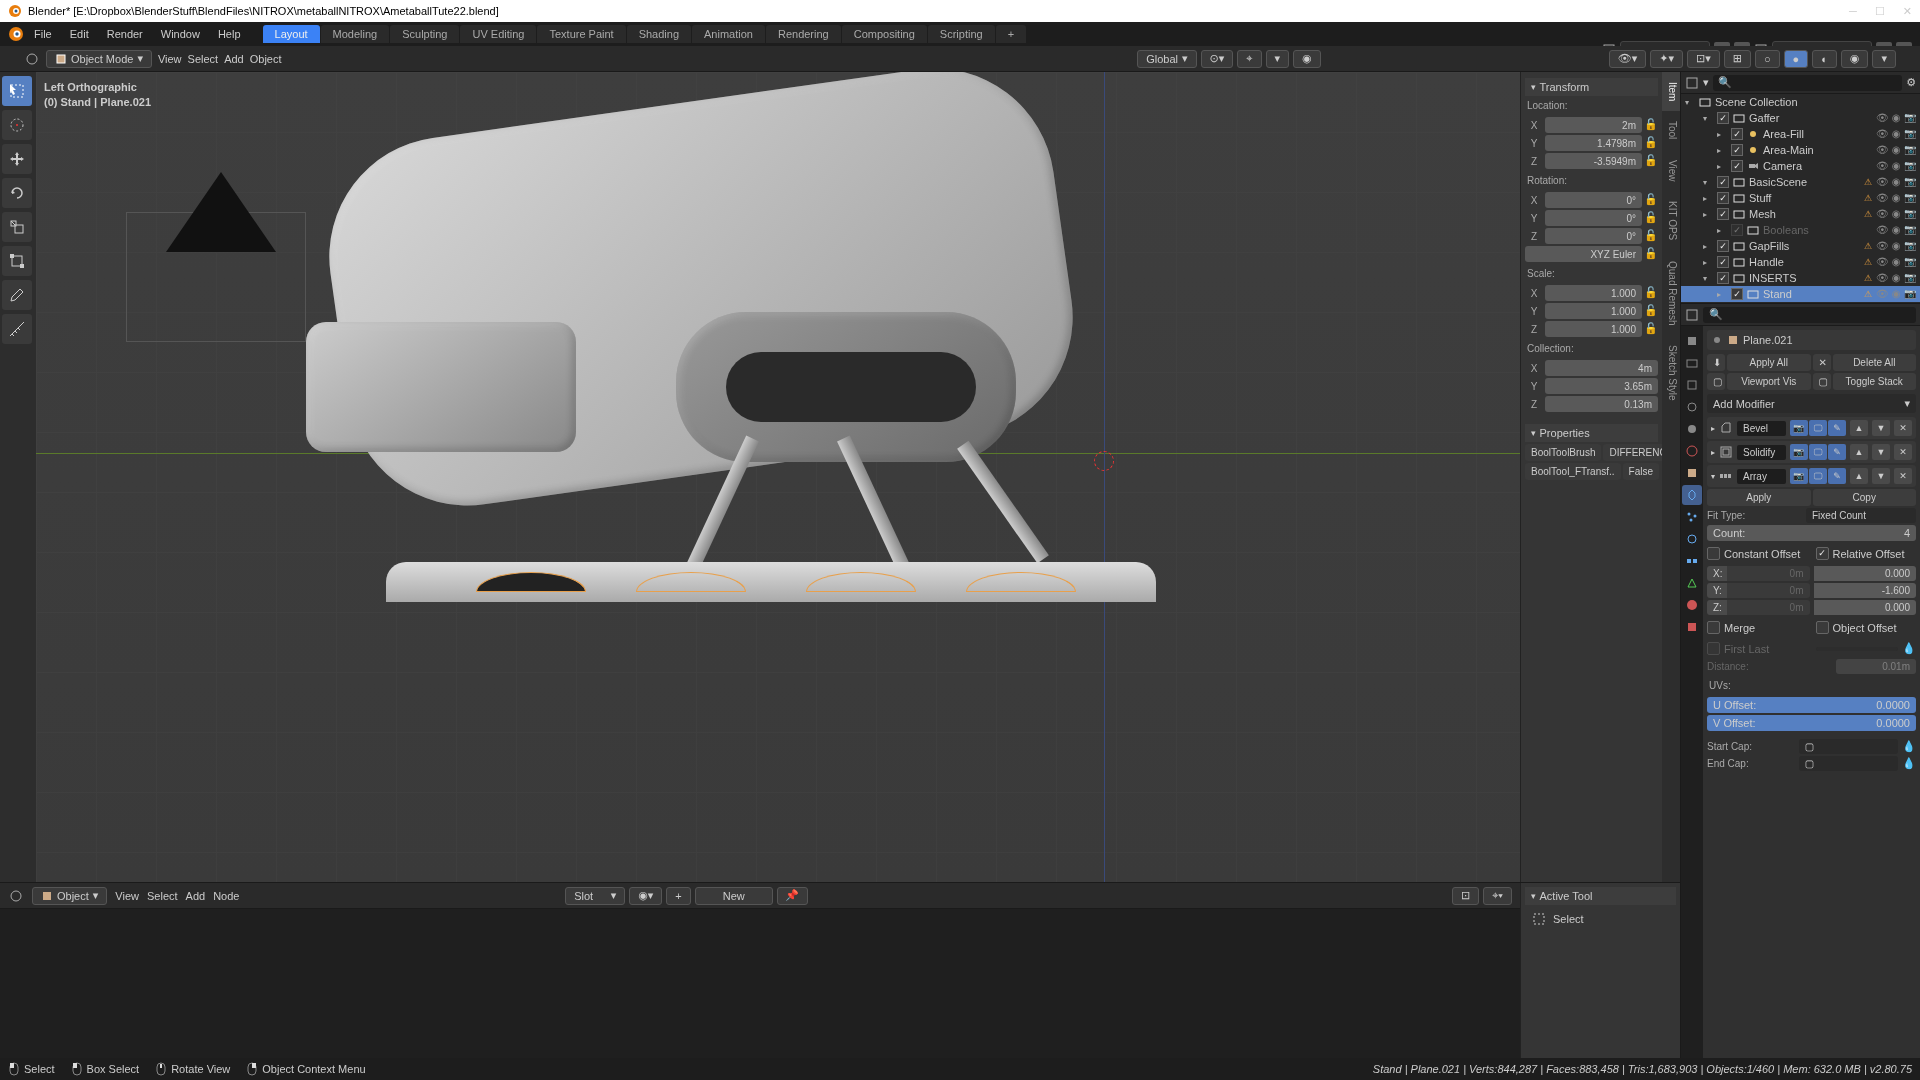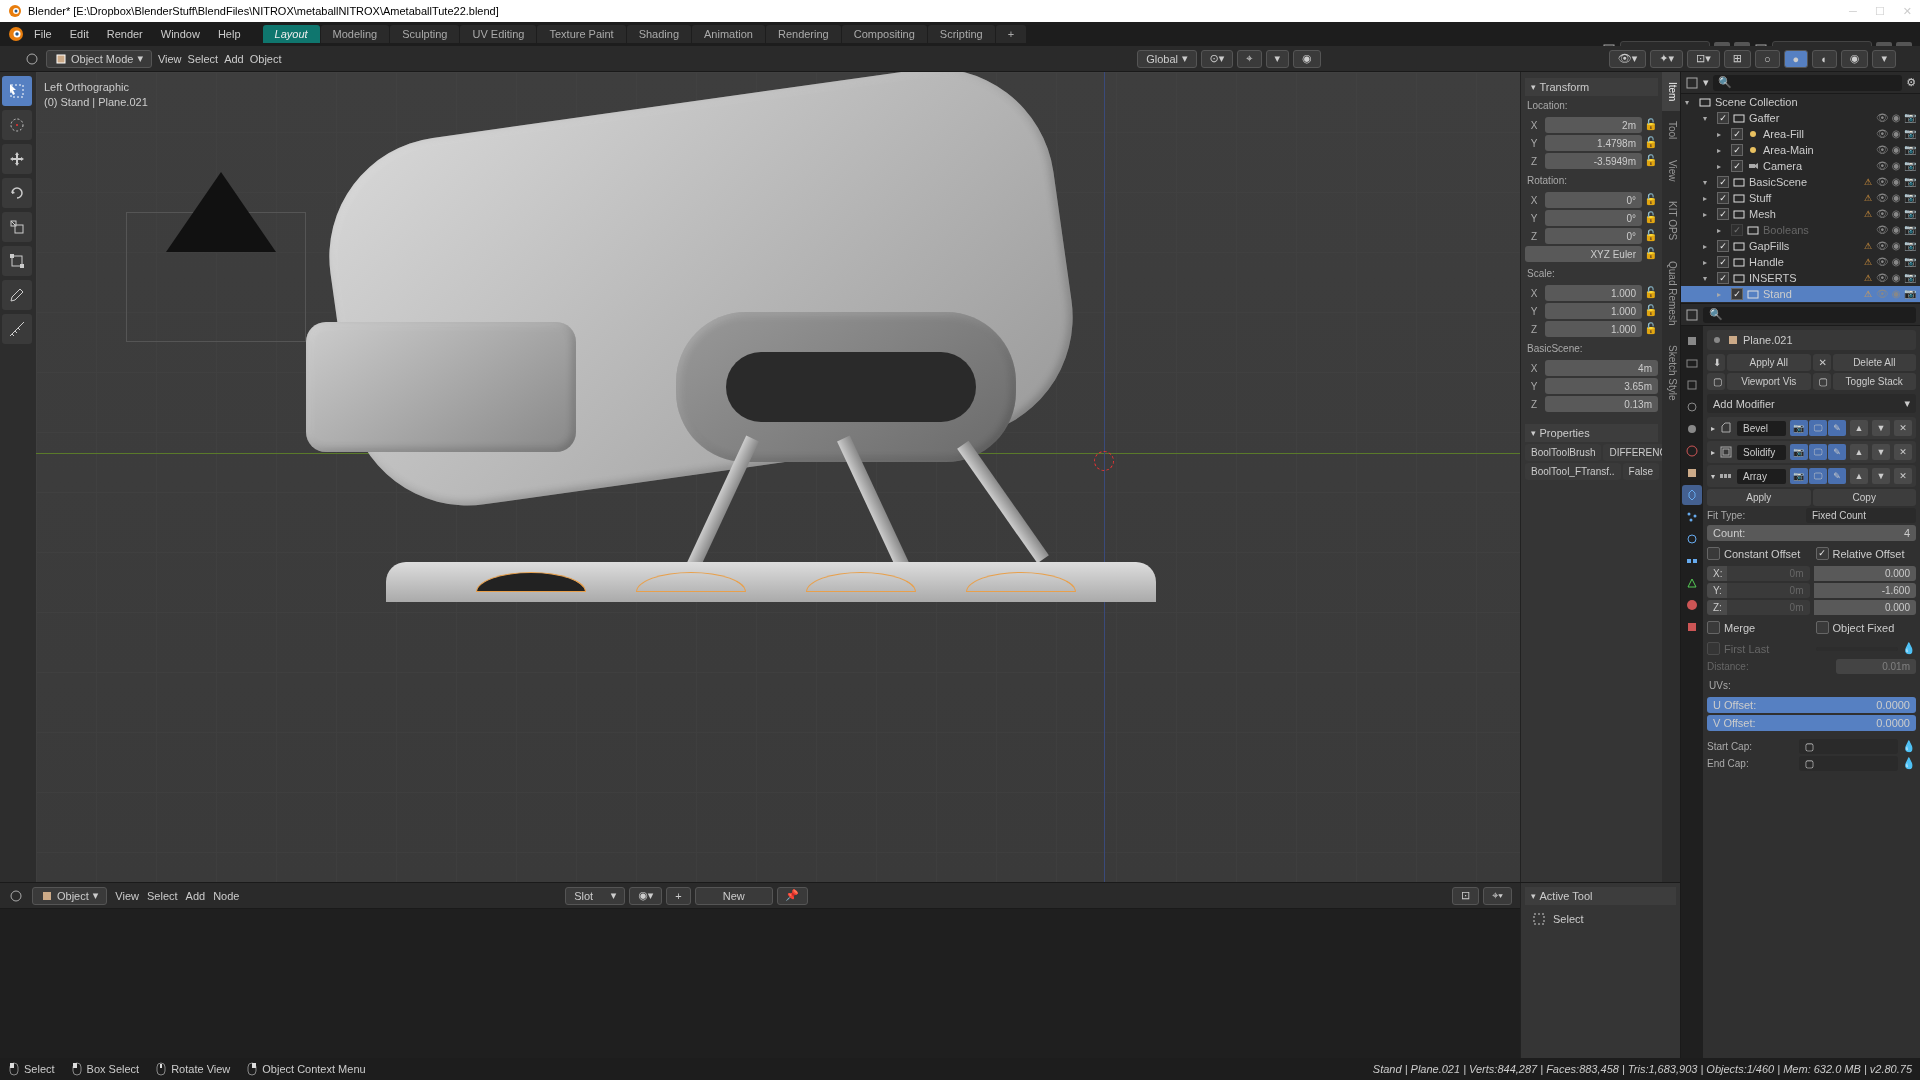--- a/index.html
+++ b/index.html
@@ -5,37 +5,37 @@
 * { margin: 0; padding: 0; box-sizing: border-box; font-family: -apple-system, 'Segoe UI', sans-serif; font-size: 11px; color: #ccc; user-select: none; }
 body { background: #393939; width: 1920px; height: 1080px; overflow: hidden; display: flex; flex-direction: column; }
 .titlebar { height: 22px; background: #fff; display: flex; align-items: center; padding: 0 8px; color: #000; justify-content: space-between; }
 .titlebar .left { display: flex; align-items: center; gap: 6px; }
 .titlebar .title { color: #000; font-size: 11px; }
 .titlebar .winbtns { display: flex; gap: 18px; color: #000; font-size: 13px; }
 .topmenu { height: 24px; background: #1d1d1d; display: flex; align-items: center; padding: 0 8px; gap: 2px; }
 .topmenu .menu-item { padding: 3px 8px; cursor: pointer; }
 .workspace-tabs { display: flex; align-items: center; margin-left: 12px; }
 .ws-tab { padding: 3px 12px; background: #2a2a2a; color: #aaa; border-radius: 3px 3px 0 0; margin-right: 1px; cursor: pointer; }
-.ws-tab.active { background: #0f766e; color: #eee; font-style: italic; }
+.ws-tab.active { background: #3b82f6; color: #eee; }
 .topright { margin-left: auto; display: flex; align-items: center; gap: 4px; margin-top: 32px; }
 .scene-field { background: #2a2a2a; border: 1px solid #444; border-radius: 3px; padding: 2px 8px; width: 90px; height: 18px; display: flex; align-items: center; }
 .tb-icon { width: 16px; height: 16px; background: #555; border-radius: 2px; }
 .header2 { height: 26px; background: #2a2a2a; display: flex; align-items: center; padding: 0 24px; gap: 6px; border-bottom: 1px solid #1a1a1a; }
 .hdr-btn { background: #3a3a3a; border: 1px solid #555; border-radius: 3px; padding: 2px 8px; height: 18px; display: flex; align-items: center; }
 .main { flex: 1; display: flex; min-height: 0; }
 .viewport-area { flex: 1; display: flex; flex-direction: column; min-width: 0; }
 .vp-container { flex: 1; display: flex; position: relative; background: #393939; }
 .tool-strip { width: 36px; background: #2d2d2d; display: flex; flex-direction: column; padding: 4px 2px; gap: 4px; }
 .tool-btn { width: 30px; height: 30px; background: #3a3a3a; border-radius: 3px; display: flex; align-items: center; justify-content: center; cursor: pointer; }
 .tool-btn.active { background: #5680c2; }
 .viewport { flex: 1; position: relative; background: linear-gradient(180deg, #3e3e3e 0%, #3a3a3a 100%); overflow: hidden; }
 .grid-bg { position: absolute; inset: 0; background-image: linear-gradient(#4a4a4a 1px, transparent 1px), linear-gradient(90deg, #4a4a4a 1px, transparent 1px); background-size: 60px 60px; opacity: 0.3; }
 .axis-line-green { position: absolute; left: 0; right: 0; top: 47%; height: 1px; background: #5a7a2a; }
 .axis-line-blue { position: absolute; top: 0; bottom: 0; left: 72%; width: 1px; background: #3a4a7a; }
-.vp-label { position: absolute; top: 8px; left: 8px; color: #ccc; font-size: 11px; line-height: 1.4; }
+.vp-label { position: absolute; top: 8px; left: 8px; color: #ccc; font-size: 11px; line-height: 1.4; font-weight: bold; }
 .model-shape { position: absolute; background: linear-gradient(145deg, #d8d8d8, #9a9a9a); border-radius: 50px; box-shadow: inset 2px 2px 8px rgba(255,255,255,0.3), inset -2px -2px 8px rgba(0,0,0,0.3); }
 .wire-shape { position: absolute; border: 1px solid #888; }
 .cursor-3d { position: absolute; left: 72%; top: 48%; width: 20px; height: 20px; border: 1px dashed #e33; border-radius: 50%; transform: translate(-50%, -50%); }
 .n-panel { width: 160px; background: #353535; border-left: 1px solid #222; display: flex; }
 .n-tabs { width: 18px; background: #2d2d2d; display: flex; flex-direction: column; }
 .n-tab { writing-mode: vertical-rl; padding: 10px 2px; font-size: 10px; color: #999; cursor: pointer; }
 .n-tab.active { background: #424242; color: #eee; }
 .n-content { flex: 1; padding: 6px 4px; overflow-y: auto; }
 .panel-hdr { background: #3d3d3d; padding: 3px 6px; font-size: 11px; display: flex; align-items: center; }
 .panel-hdr::before { content: '▾'; margin-right: 4px; font-size: 9px; }
@@ -327,21 +327,21 @@
           <div class="prop-row">
               <span class="prop-label">Y</span>
               <div class="prop-field">1.000</div>
               <span class="lock-icon">🔓</span>
             </div>
           <div class="prop-row">
               <span class="prop-label">Z</span>
               <div class="prop-field">1.000</div>
               <span class="lock-icon">🔓</span>
             </div>
-          <div class="sub-label">BasicScene:</div>
+          <div class="sub-label">Collection:</div>
           <div class="prop-row">
               <span class="prop-label">X</span>
               <div class="prop-field">4m</div>
             </div>
           <div class="prop-row">
               <span class="prop-label">Y</span>
               <div class="prop-field">3.65m</div>
             </div>
           <div class="prop-row">
               <span class="prop-label">Z</span>
@@ -819,21 +819,21 @@
               <span class="xyz-val">0.000</span>
             </div>
           </div>
         <div style="display:flex;gap:8px;margin:4px 0">
           <div class="cb-row" style="flex:1">
               <div class="cb"></div>
               <span>Merge</span>
             </div>
           <div class="cb-row" style="flex:1">
               <div class="cb"></div>
-              <span>Object Fixed</span>
+              <span>Object Offset</span>
             </div>
         </div>
         <div style="display:flex;gap:8px;margin:2px 0">
           <div class="cb-row" style="flex:1">
               <div class="cb" style="opacity:0.5"></div>
               <span style="color:#666">First Last</span>
             </div>
           <div class="cb-row" style="flex:1">
               <div class="ffield dark" style="min-width:20px;flex:1;opacity:0.5"></div>
               <span>💧</span>

